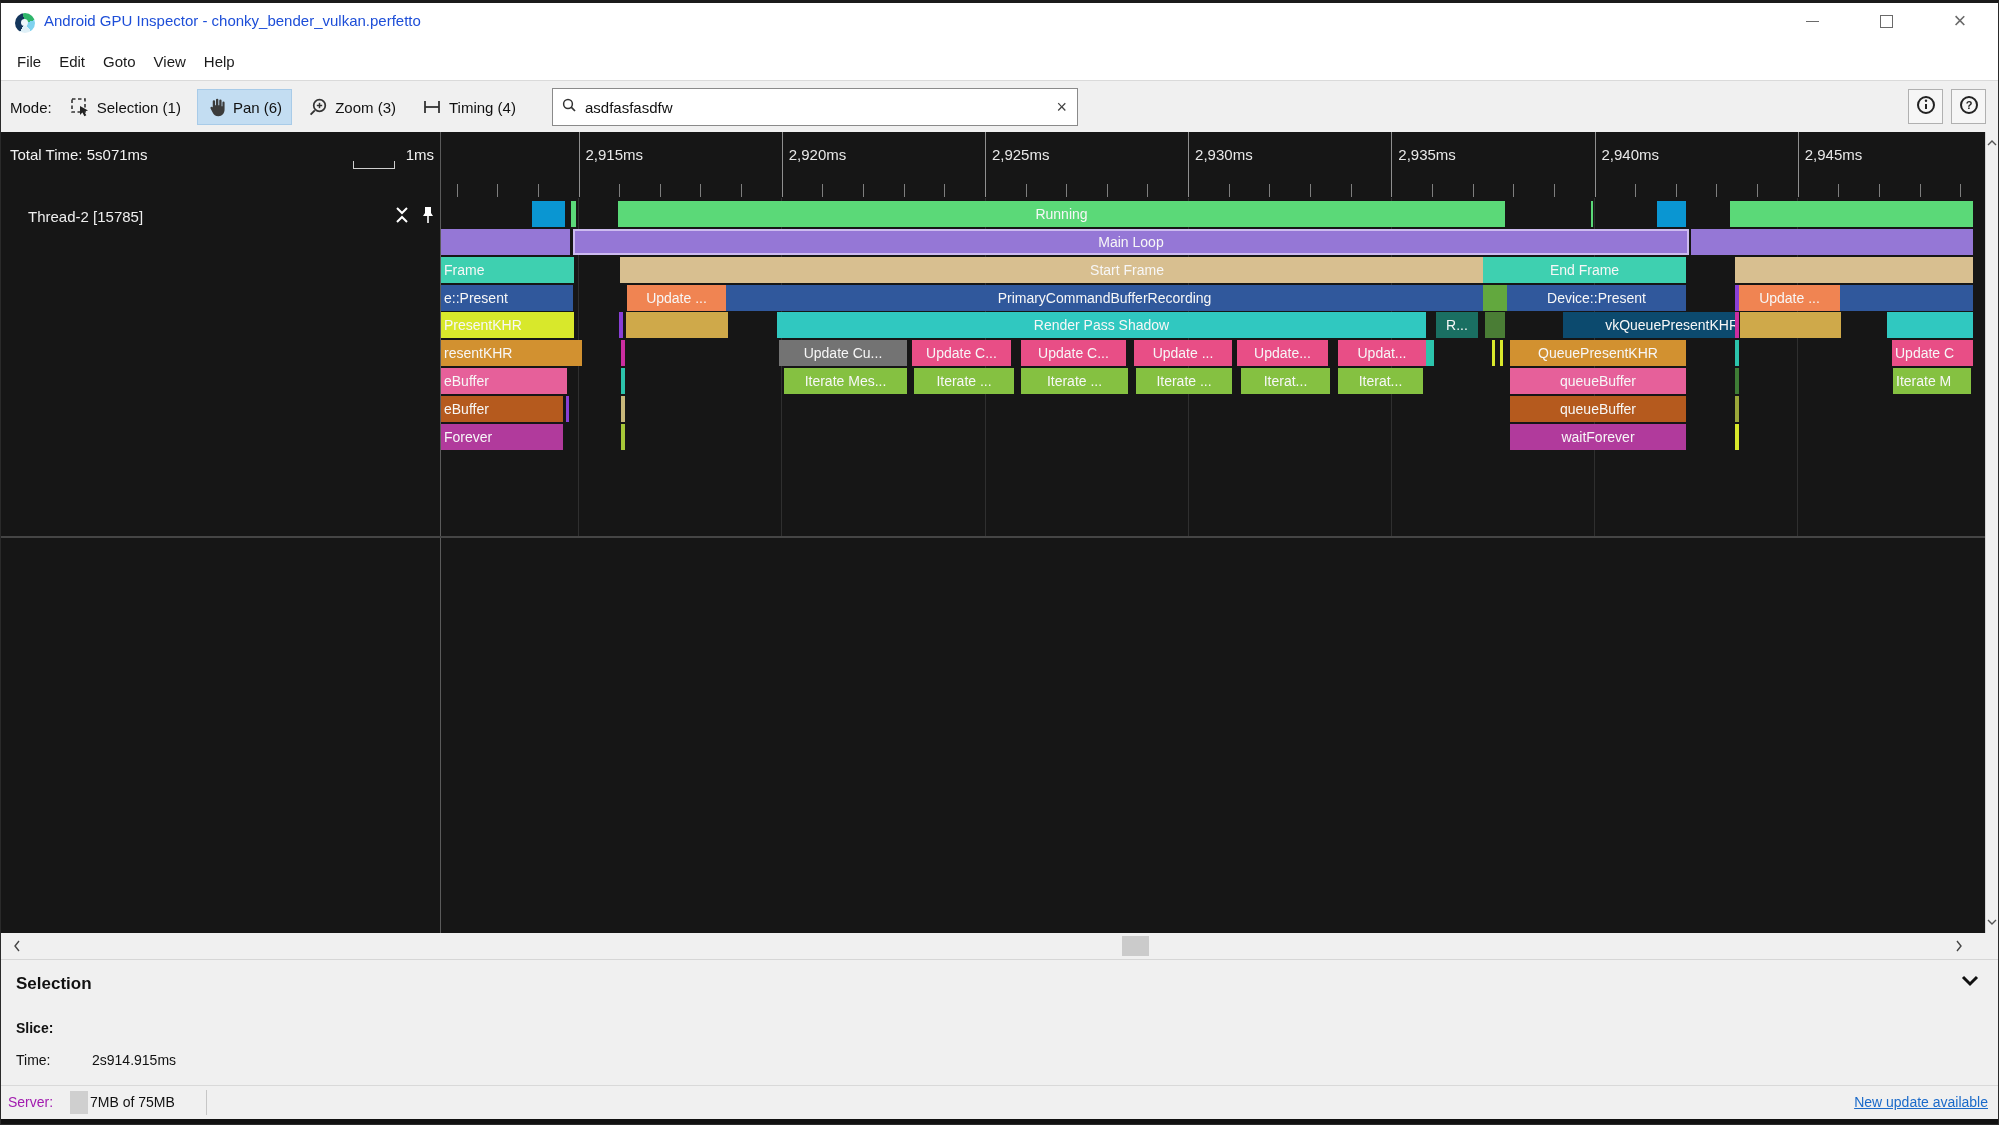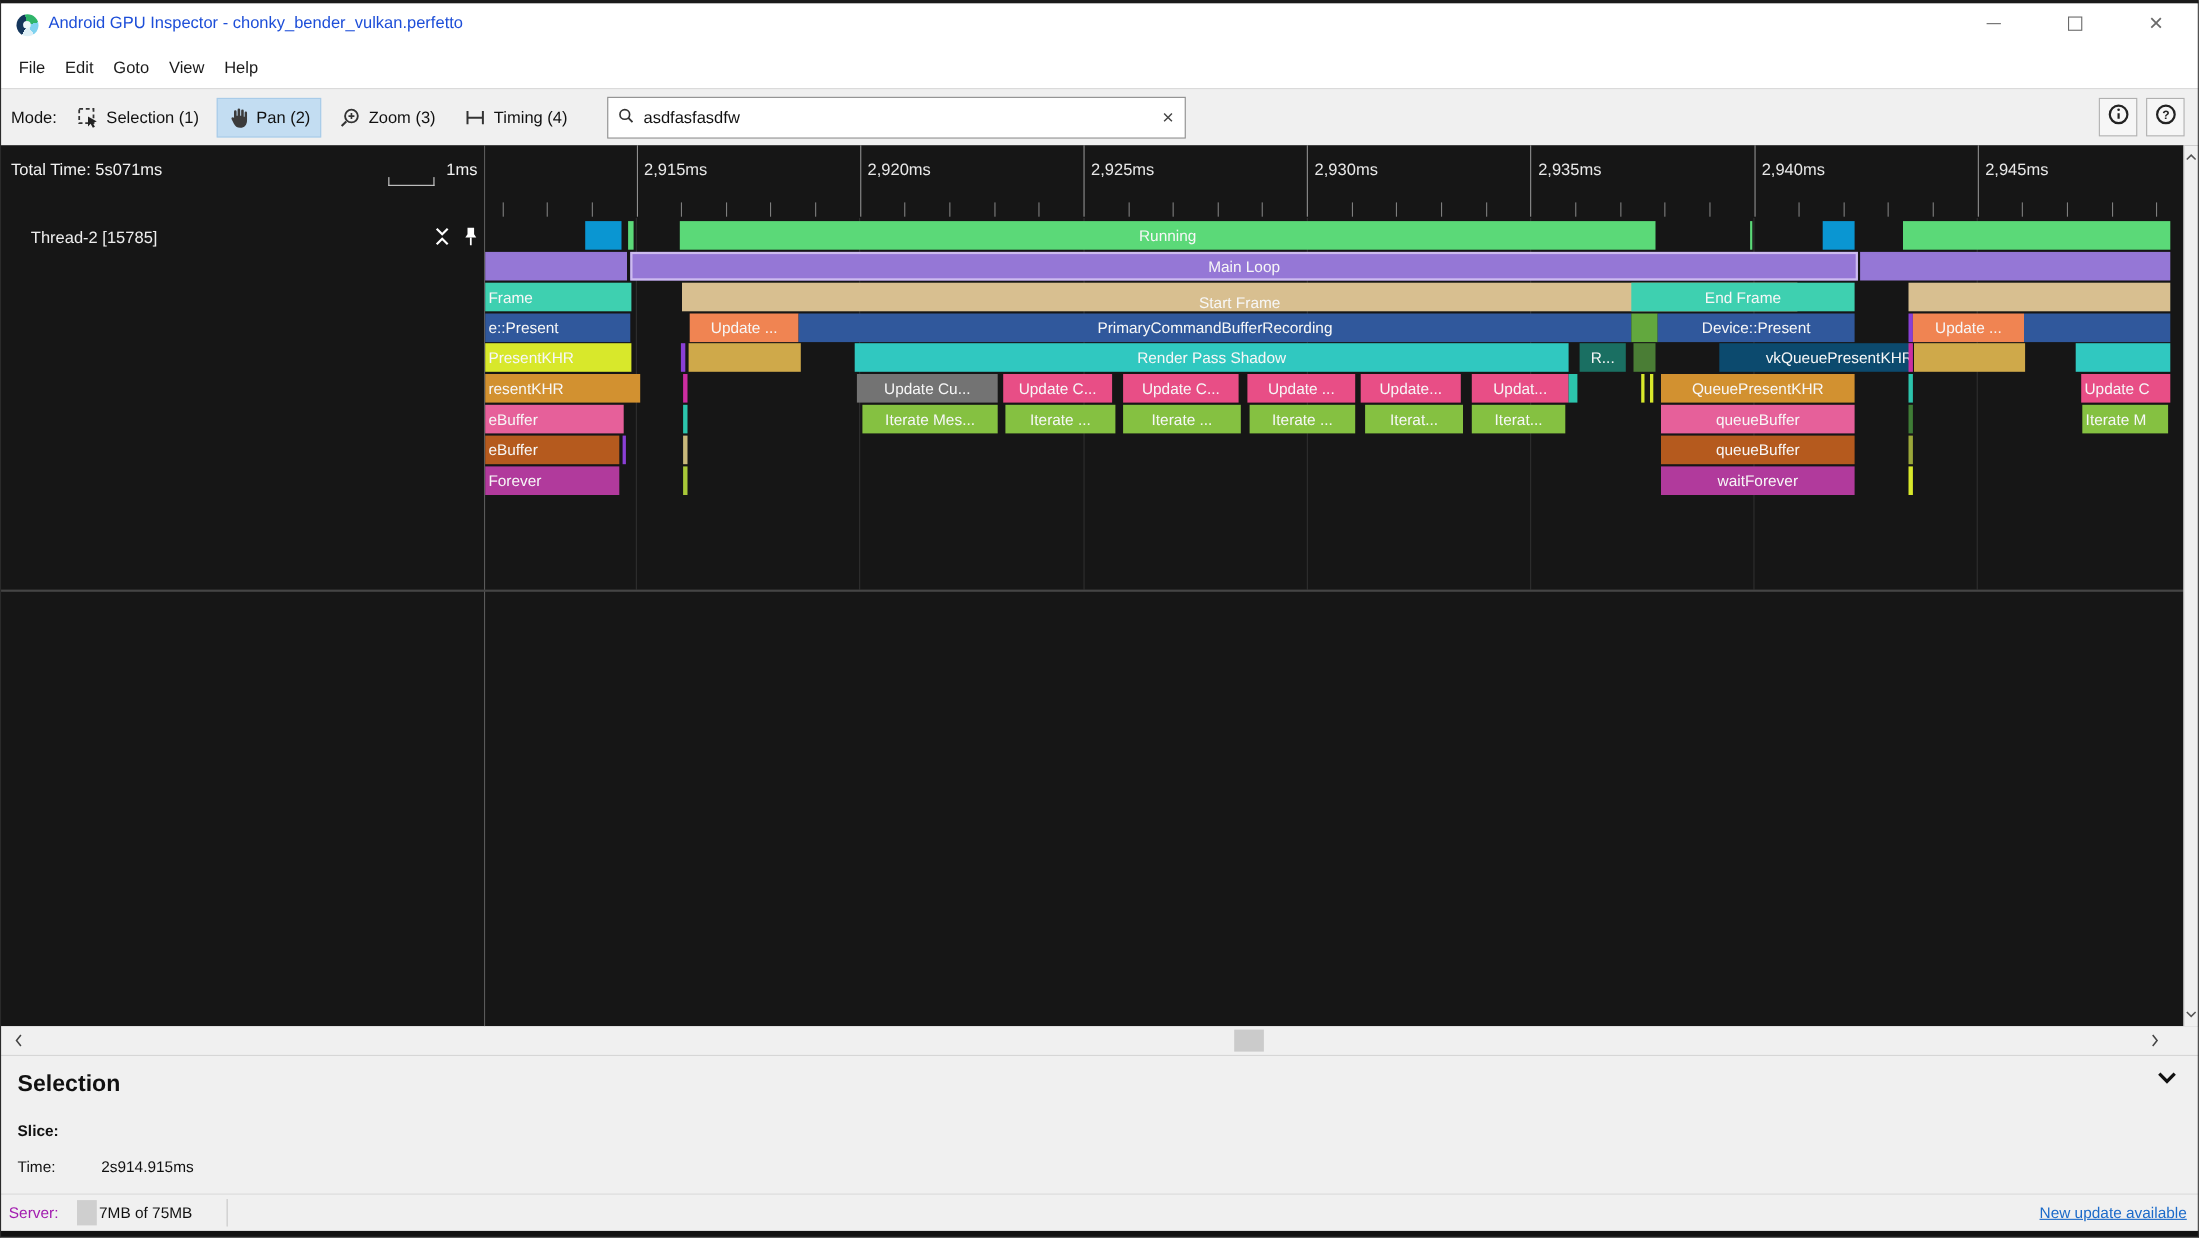--- a/index.html
+++ b/index.html
@@ -55,21 +55,21 @@
   #splitter{left:0;top:404px;width:1985px;height:2px;background:#454545;}
   #vscroll{left:1985px;top:0;width:14px;height:801px;background:#f0f0f0;border-left:1px solid #d5d5d5;box-sizing:border-box;}
   .vs-arrow{left:1986px;width:12px;height:14px;display:flex;align-items:center;justify-content:center;color:#555;}
   
   #hscroll{left:0;top:933px;width:1999px;height:27px;background:#f0f0f0;border-bottom:1px solid #d6d6d6;box-sizing:border-box;}
   #hs-left{left:8px;top:936px;} #hs-right{left:1950px;top:936px;}
   .hs-arrow{width:18px;height:20px;display:flex;align-items:center;justify-content:center;color:#444;}
   #hs-thumb{left:1122px;top:936px;width:27px;height:20px;background:#cbcbcb;}
   
   #sel-panel{left:0;top:960px;width:1999px;height:125px;background:#f0f0f0;color:#111;}
-  #sel-header{left:16px;top:14px;font-size:21px;font-weight:bold;}
+  #sel-header{left:16px;top:14px;font-size:17px;font-weight:bold;}
   #sel-collapse{left:1958px;top:12px;width:24px;height:20px;display:flex;align-items:center;justify-content:center;}
   #slice-label{left:16px;top:60px;font-size:14px;font-weight:bold;}
   #time-label{left:16px;top:92px;font-size:14px;text-align:center;}
   #time-value{left:92px;top:92px;font-size:14px;}
   
   #statusbar{left:0;top:1085px;width:1999px;height:34px;background:#f0f0f0;border-top:1px solid #d9d9d9;box-sizing:border-box;}
   #server-label{left:8px;top:8px;font-size:14px;color:#a21caf;}
   #srv-fill{left:70px;top:5px;width:18px;height:23px;background:#cfcfcf;}
   #srv-text{left:90px;top:8px;font-size:14px;color:#111;}
   #srv-sep{left:206px;top:4px;width:1px;height:25px;background:#c6c6c6;}
@@ -113,21 +113,21 @@
             </svg>
           </span>
           <span>Selection (1)</span>
         </div>
         <div class="mode-btn active" style="position: static;">
           <span>
             <svg width="19" height="20" viewBox="0 0 22 24">
               <path d="M6.5 12V5.2a1.4 1.4 0 012.8 0V10h1.1V3.4a1.4 1.4 0 012.8 0V10h1.1V4.4a1.4 1.4 0 012.8 0V11h1V6.6a1.3 1.3 0 012.6 0v8.1c0 5-2.8 8.3-7.4 8.3-3.6 0-5.6-1.8-7.1-4.8l-2.3-4.5c-.5-1 .1-2.1 1.2-2.1.6 0 1.2.3 1.6.9z" fill="#3b3b3b"></path>
             </svg>
           </span>
-          <span>Pan (2)</span>
+          <span>Pan (6)</span>
         </div>
         <div class="mode-btn" style="position: static;">
           <span>
             <svg width="20" height="20" viewBox="0 0 20 20">
               <circle cx="11.5" cy="8.5" r="5.8" fill="none" stroke="#333" stroke-width="1.7"></circle>
               <line x1="8.8" y1="8.5" x2="14.2" y2="8.5" stroke="#333" stroke-width="1.5"></line>
               <line x1="11.5" y1="5.8" x2="11.5" y2="11.2" stroke="#333" stroke-width="1.5"></line>
               <line x1="6.8" y1="13.4" x2="2.6" y2="17.6" stroke="#333" stroke-width="1.9"></line>
             </svg>
           </span>
@@ -262,21 +262,21 @@
       <div class="abs slice" style="left: 1216px; top: 3px; width: 29px; background: rgb(10, 150, 210);"></div>
       <div class="abs slice" style="left: 1289px; top: 3px; width: 243px; background: rgb(91, 217, 120);"></div>
       <div class="abs slice" style="left: 0px; top: 31px; width: 129px; background: rgb(149, 119, 214);"></div>
       <div class="abs slice sel" style="left: 132px; top: 31px; width: 1116px; background: rgb(149, 119, 214);">
         <span>Main Loop</span>
       </div>
       <div class="abs slice" style="left: 1250px; top: 31px; width: 282px; background: rgb(149, 119, 214);"></div>
       <div class="abs slice left" style="left: 0px; top: 59px; width: 133px; background: rgb(62, 208, 176);">
         <span>Frame</span>
       </div>
-      <div class="abs slice" style="left: 179px; top: 59px; width: 1014px; background: rgb(216, 191, 144); align-items: flex-end;">
+      <div class="abs slice" style="left: 179px; top: 59px; width: 1014px; background: rgb(216, 191, 144);">
         <span>Start Frame</span>
       </div>
       <div class="abs slice" style="left: 1042px; top: 59px; width: 203px; background: rgb(62, 208, 176);">
         <span>End Frame</span>
       </div>
       <div class="abs slice" style="left: 1294px; top: 59px; width: 238px; background: rgb(216, 191, 144);"></div>
       <div class="abs slice left" style="left: 0px; top: 87px; width: 132px; background: rgb(48, 88, 156);">
         <span>e::Present</span>
       </div>
       <div class="abs slice" style="left: 186px; top: 87px; width: 99px; background: rgb(240, 132, 82);">

